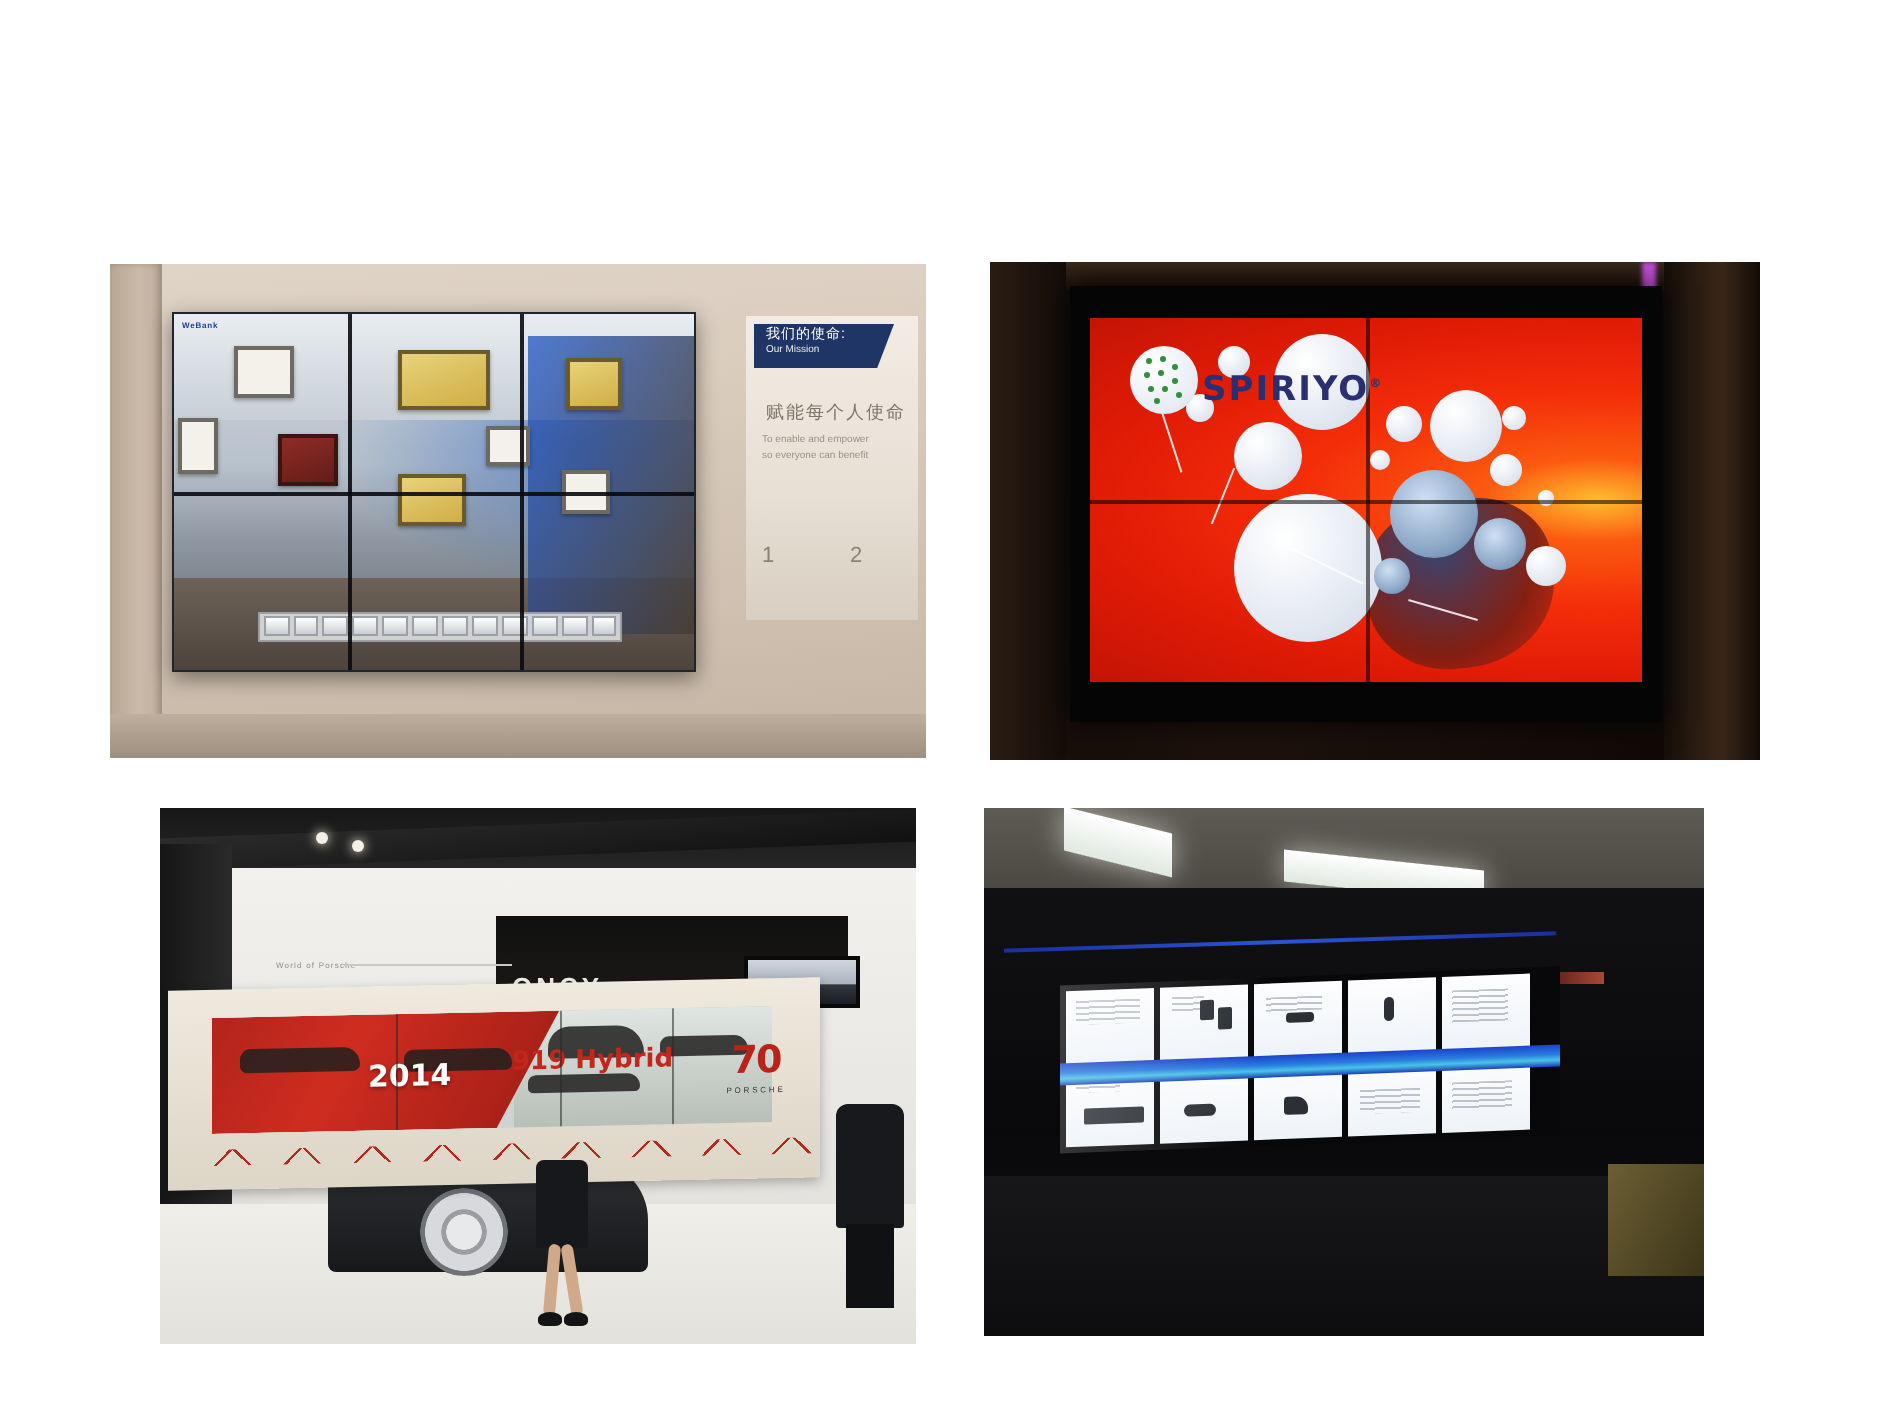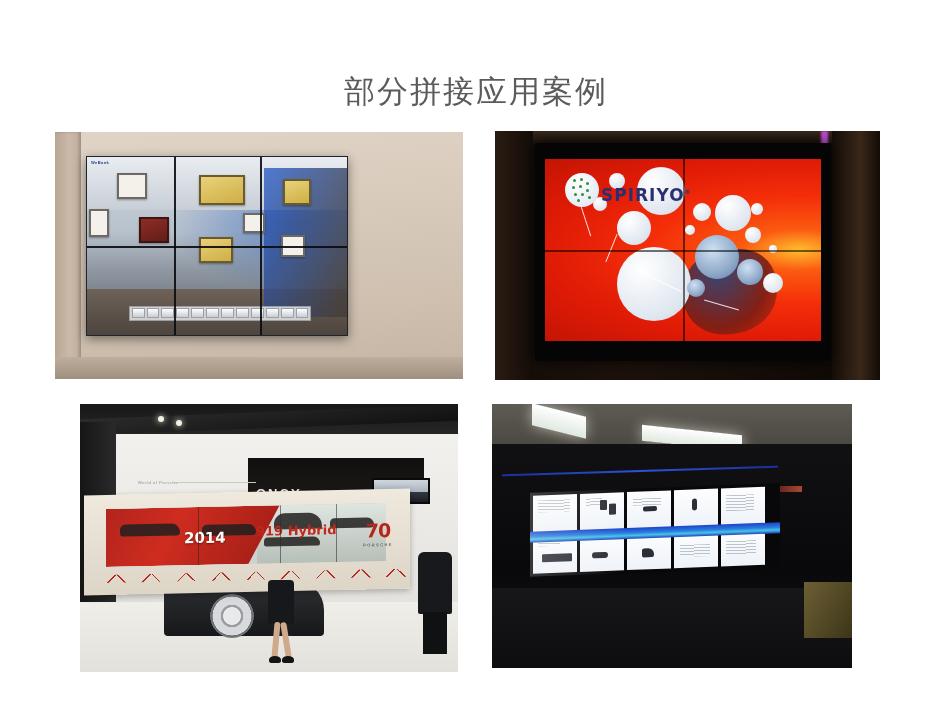--- a/index.html
+++ b/index.html
@@ -235,21 +235,20 @@
   .pd-exit { position:absolute; right:50px; top:82px; width:22px; height:6px;
      background: linear-gradient(90deg,#7a2a20,#c2543a); opacity:.85; }
   .pd-thumb { position:absolute; background:#2b2f36; border-radius:1px; }
   .pd-txt { position:absolute; background: repeating-linear-gradient(180deg,#8d97a5 0 1px, transparent 1px 3px); opacity:.55; }
 </style>
 </head>
 <body>
 
 <div class="page">
 
-  <h1 class="page-title">部分拼接应用案例</h1>
 
   <div class="gallery">
 
     <div class="photo" id="photo-office">
       <div class="po-wall"></div>
       <div class="po-lwall"></div>
       <div class="po-baseboard"></div>
 
       <div class="po-screen">
         <div class="po-content">
@@ -282,20 +281,35 @@
             <i></i>
             <i></i>
           </div>
 
           <div class="po-bezel-v" style="left:33.3%;"></div>
           <div class="po-bezel-v" style="left:66.6%;"></div>
           <div class="po-bezel-h" style="top:50%;"></div>
         </div>
       </div>
 
+      <div class="po-mission">
+        <div class="po-mission-tab">
+          <div class="cn">我们的使命:</div>
+          <div class="en">Our Mission</div>
+        </div>
+        <div class="po-mission-h">赋能每个人使命</div>
+        <div class="po-mission-p" style="top:58px;">To enable and empower</div>
+        <div class="po-mission-p" style="top:66px;">so everyone can benefit</div>
+        <div class="po-mission-num" style="left:8px;">
+          <span>1</span>
+        </div>
+        <div class="po-mission-num" style="left:52px;">
+          <span>2</span>
+        </div>
+      </div>
     </div>
 
     <div class="photo" id="photo-spiriyo">
       <div class="ps-room"></div>
       <div class="ps-strip-top"></div>
       <div class="ps-neon"></div>
       <div class="ps-pillar-l"></div>
       <div class="ps-pillar-r"></div>
 
       <div class="ps-tv">

